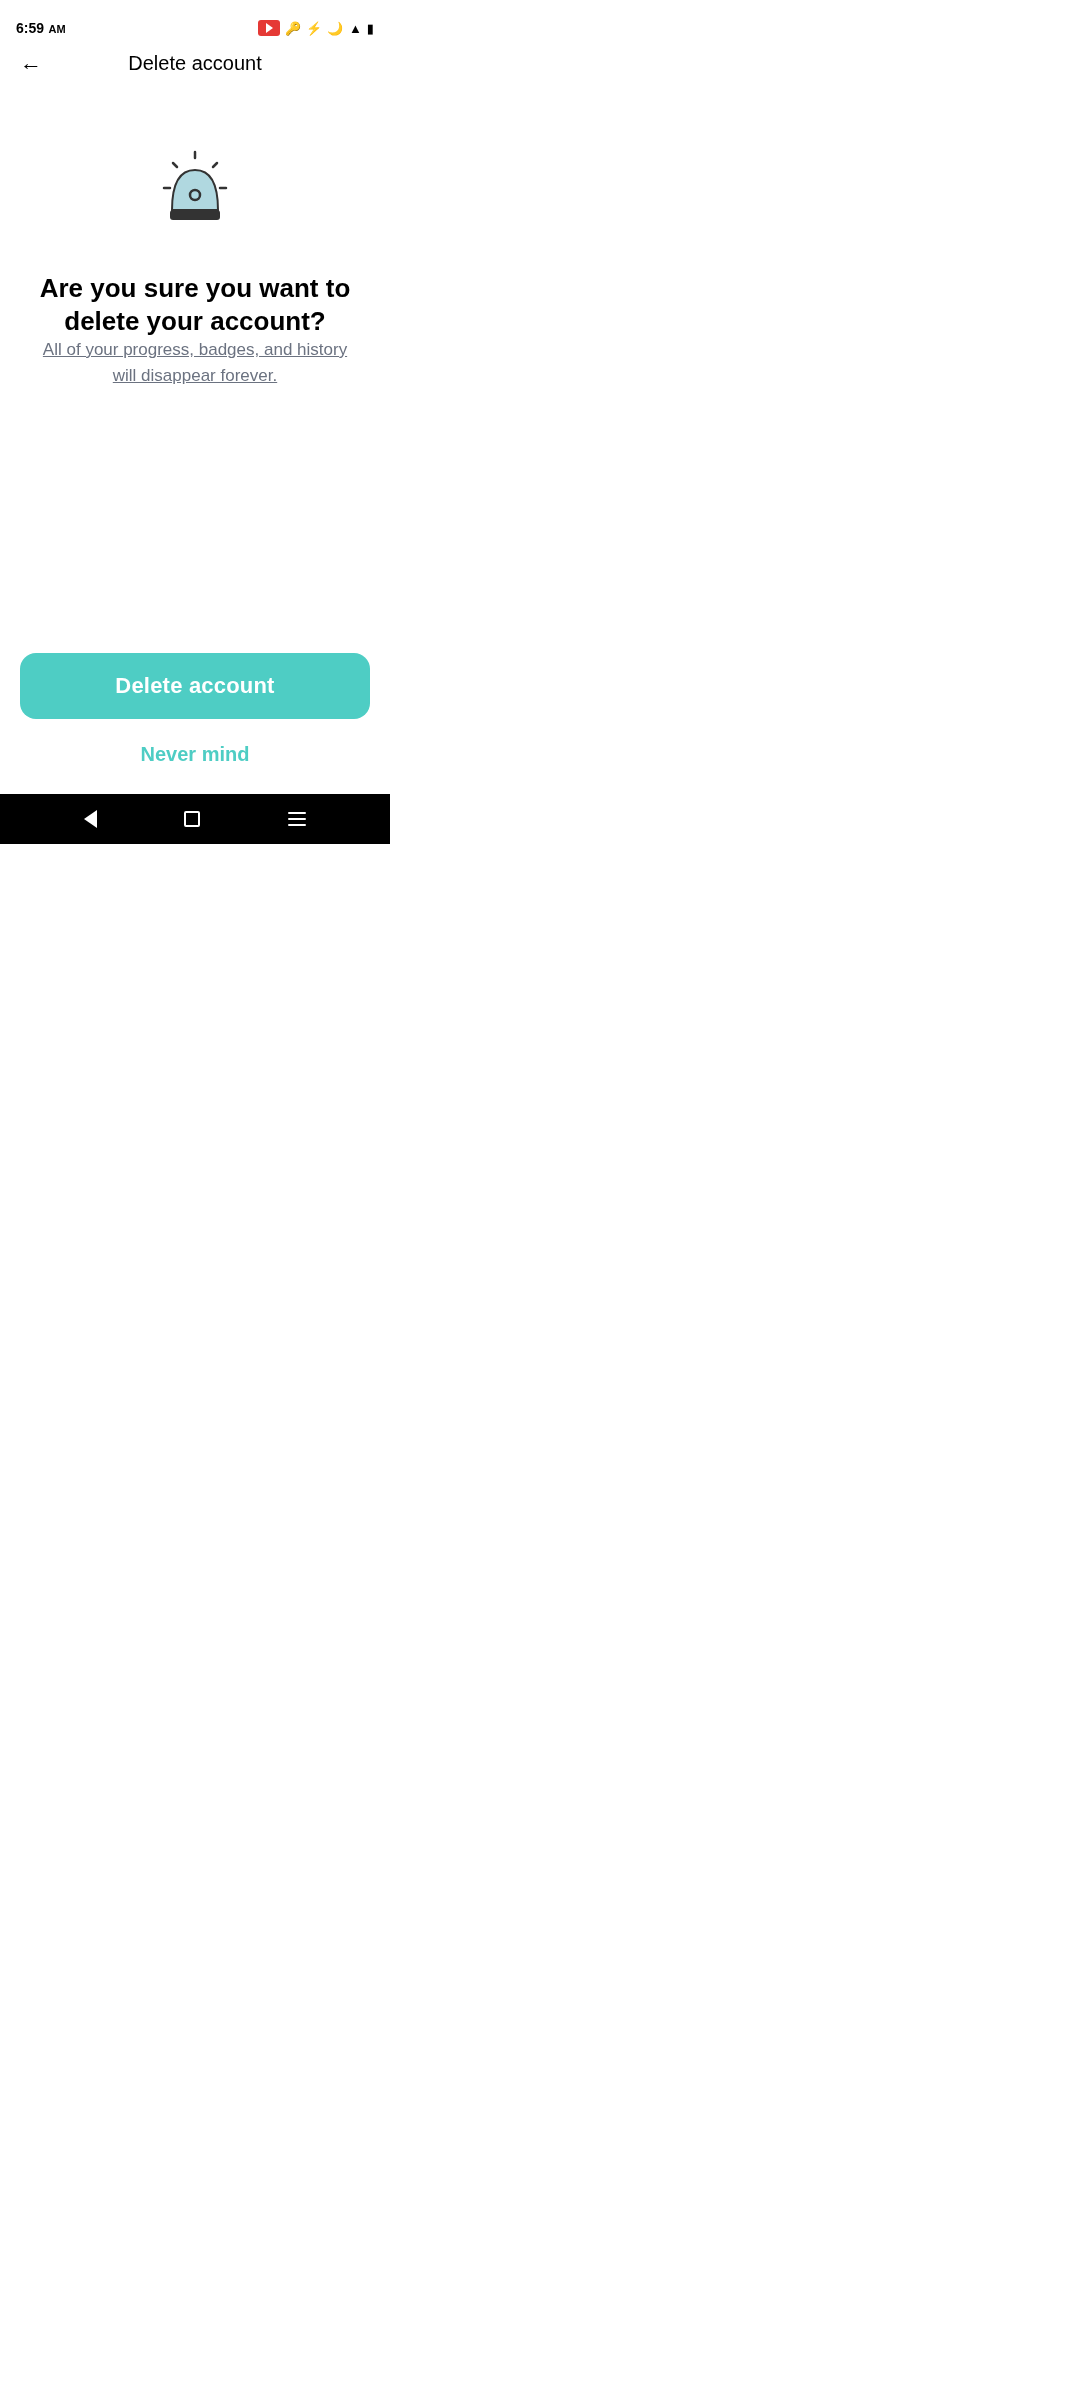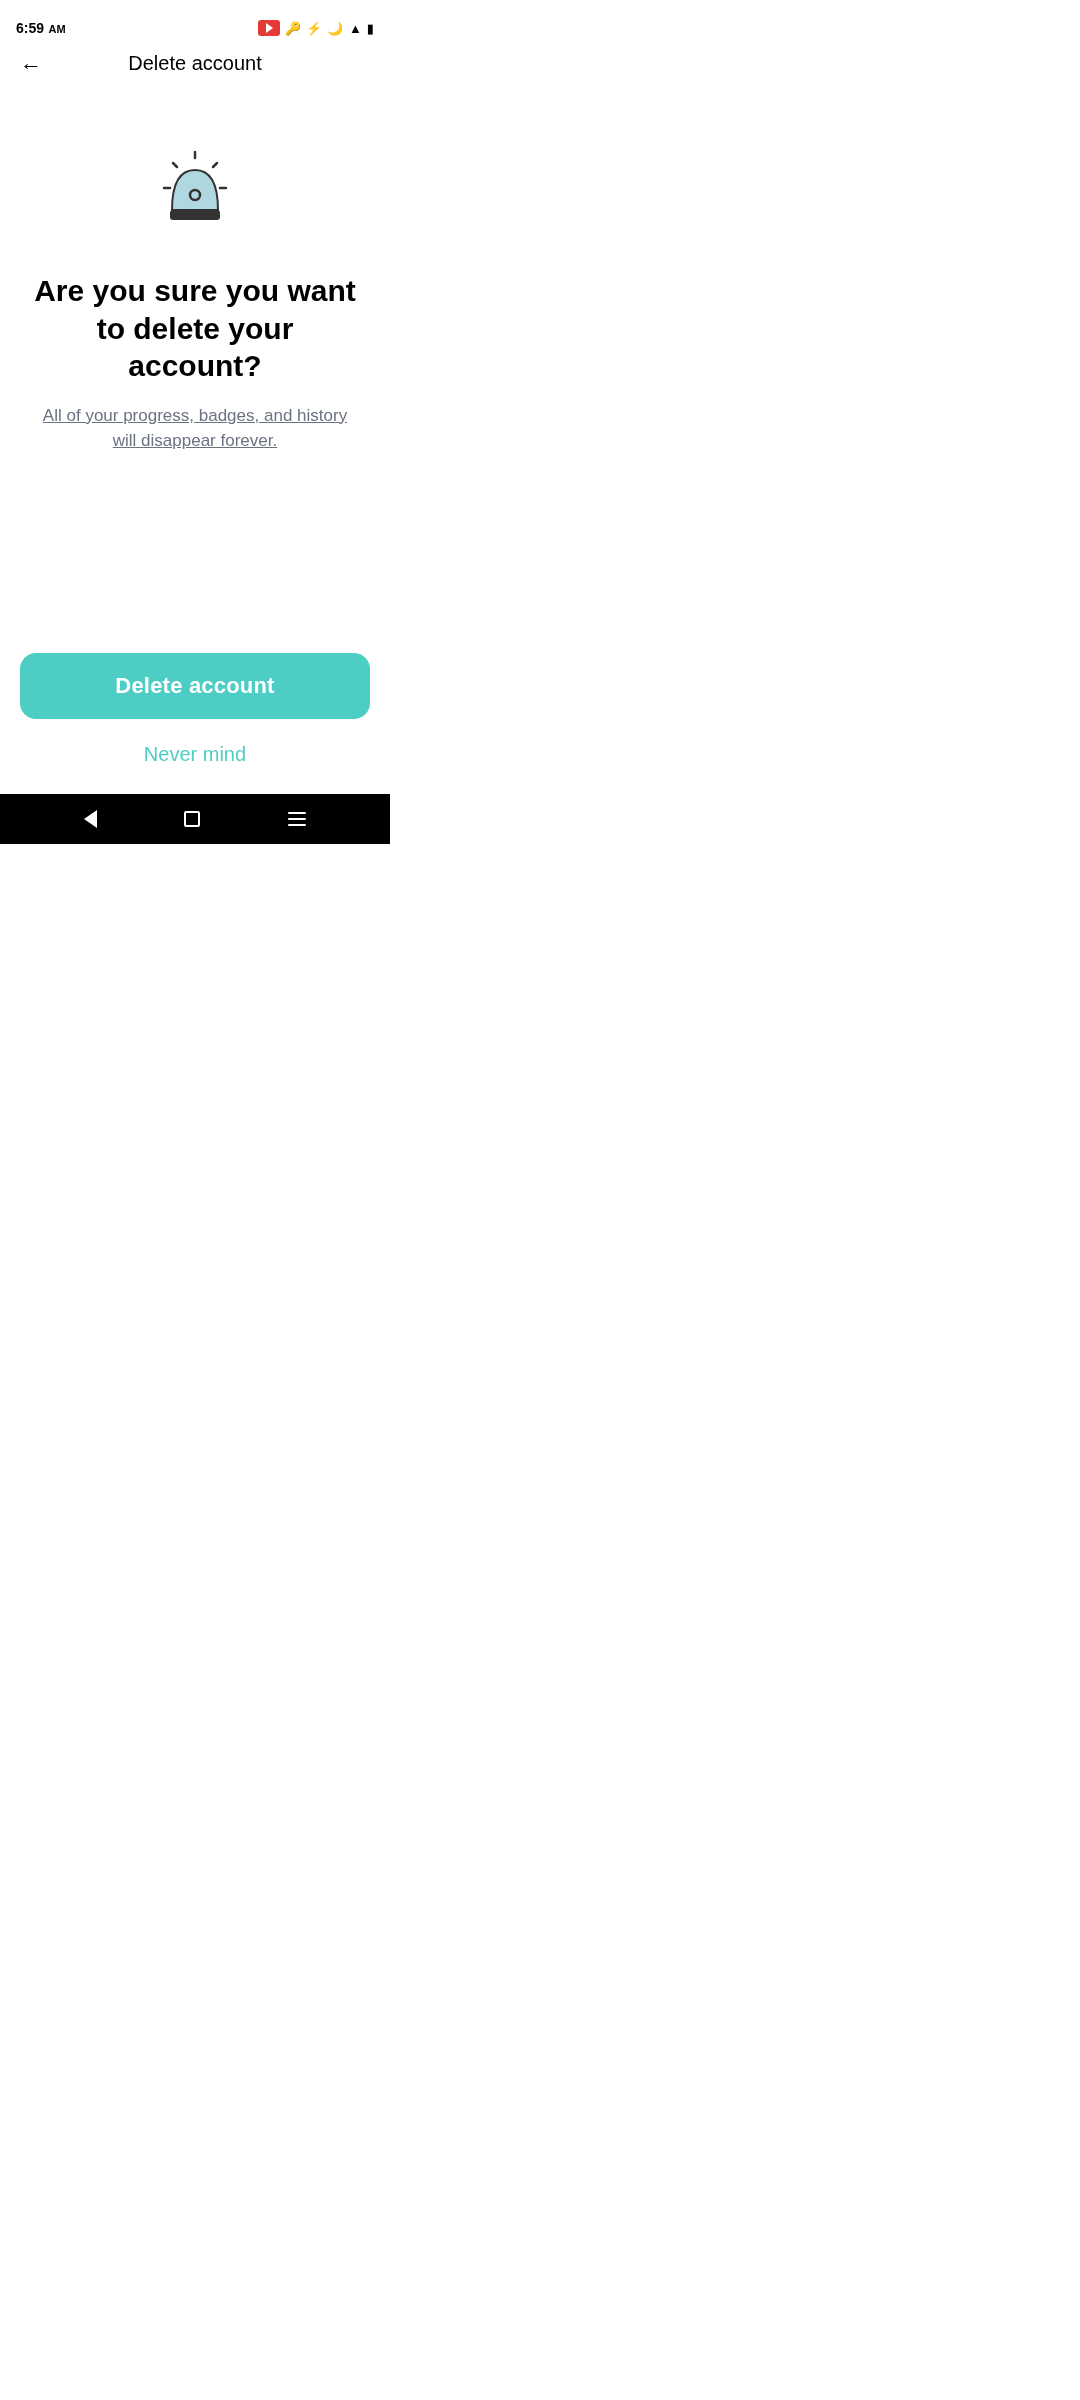--- a/index.html
+++ b/index.html
@@ -108,26 +108,25 @@
       justify-content: center;
     }
 
     .alarm-svg {
       width: 90px;
       height: 90px;
     }
 
     
     .heading {
-      font-size: 30px;
+      font-size: 26px;
       font-weight: 800;
       color: #000;
       text-align: center;
       line-height: 1.25;
-      margin-bottom: 18px;
     }
 
     
     .subtext {
       font-size: 17px;
       color: #6b7280;
       text-align: center;
       line-height: 1.5;
       text-decoration: underline;
     }
@@ -151,21 +150,21 @@
       font-weight: 700;
       color: #ffffff;
       cursor: pointer;
       letter-spacing: 0.2px;
     }
 
     .never-mind-button {
       background: none;
       border: none;
       font-size: 20px;
-      font-weight: 400;
+      font-weight: 700;
       color: #4ecdc4;
       cursor: pointer;
       padding: 8px;
     }
 
     
     .bottom-nav {
       height: 50px;
       background: #000000;
       display: flex;

